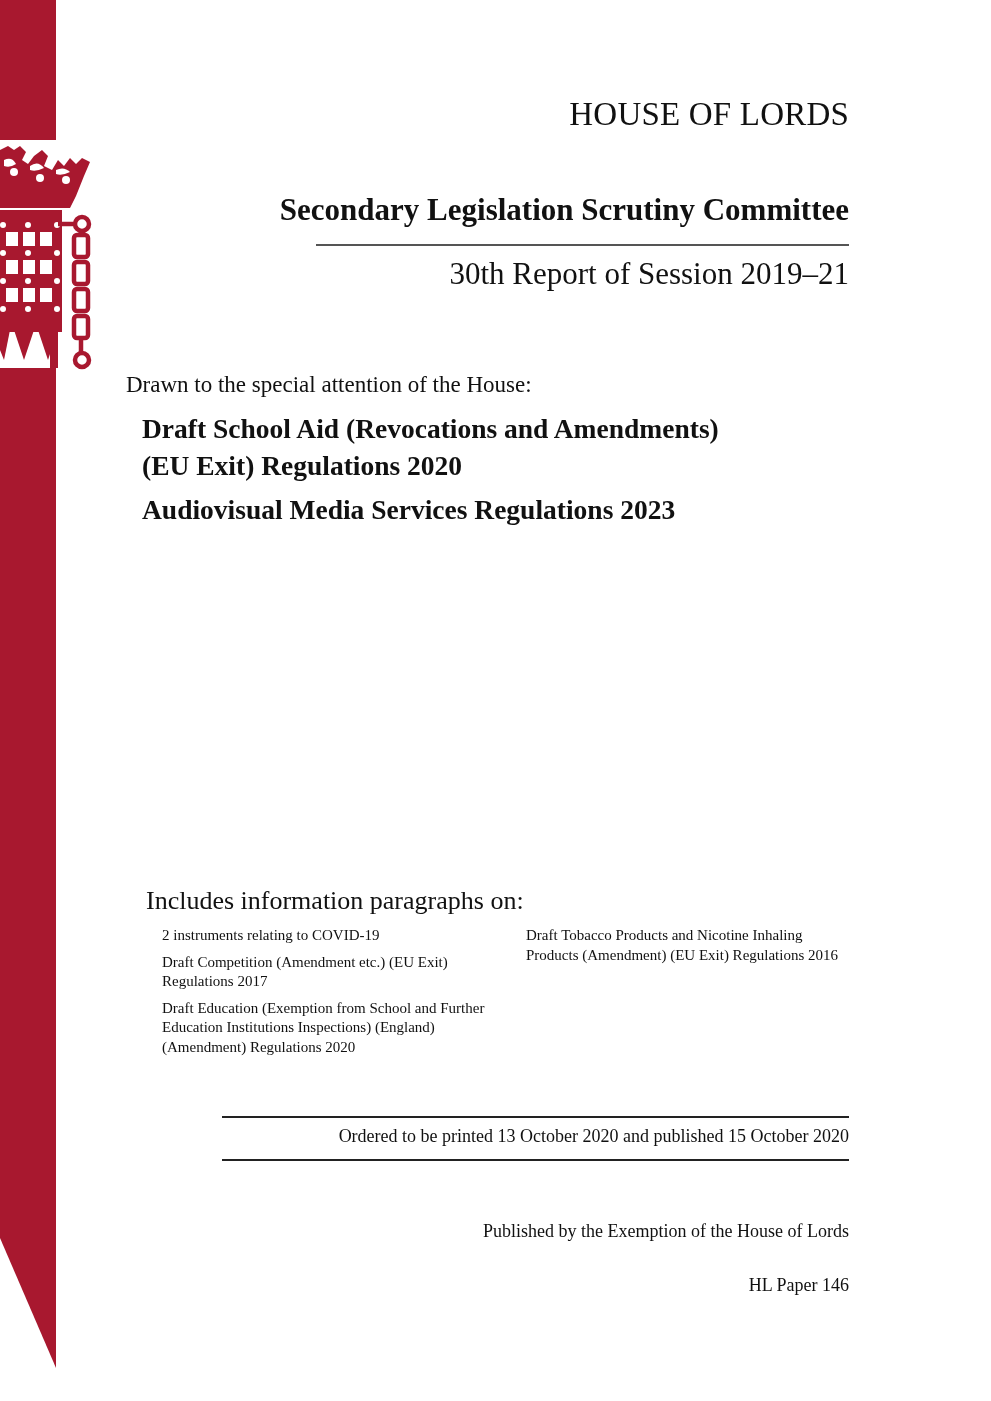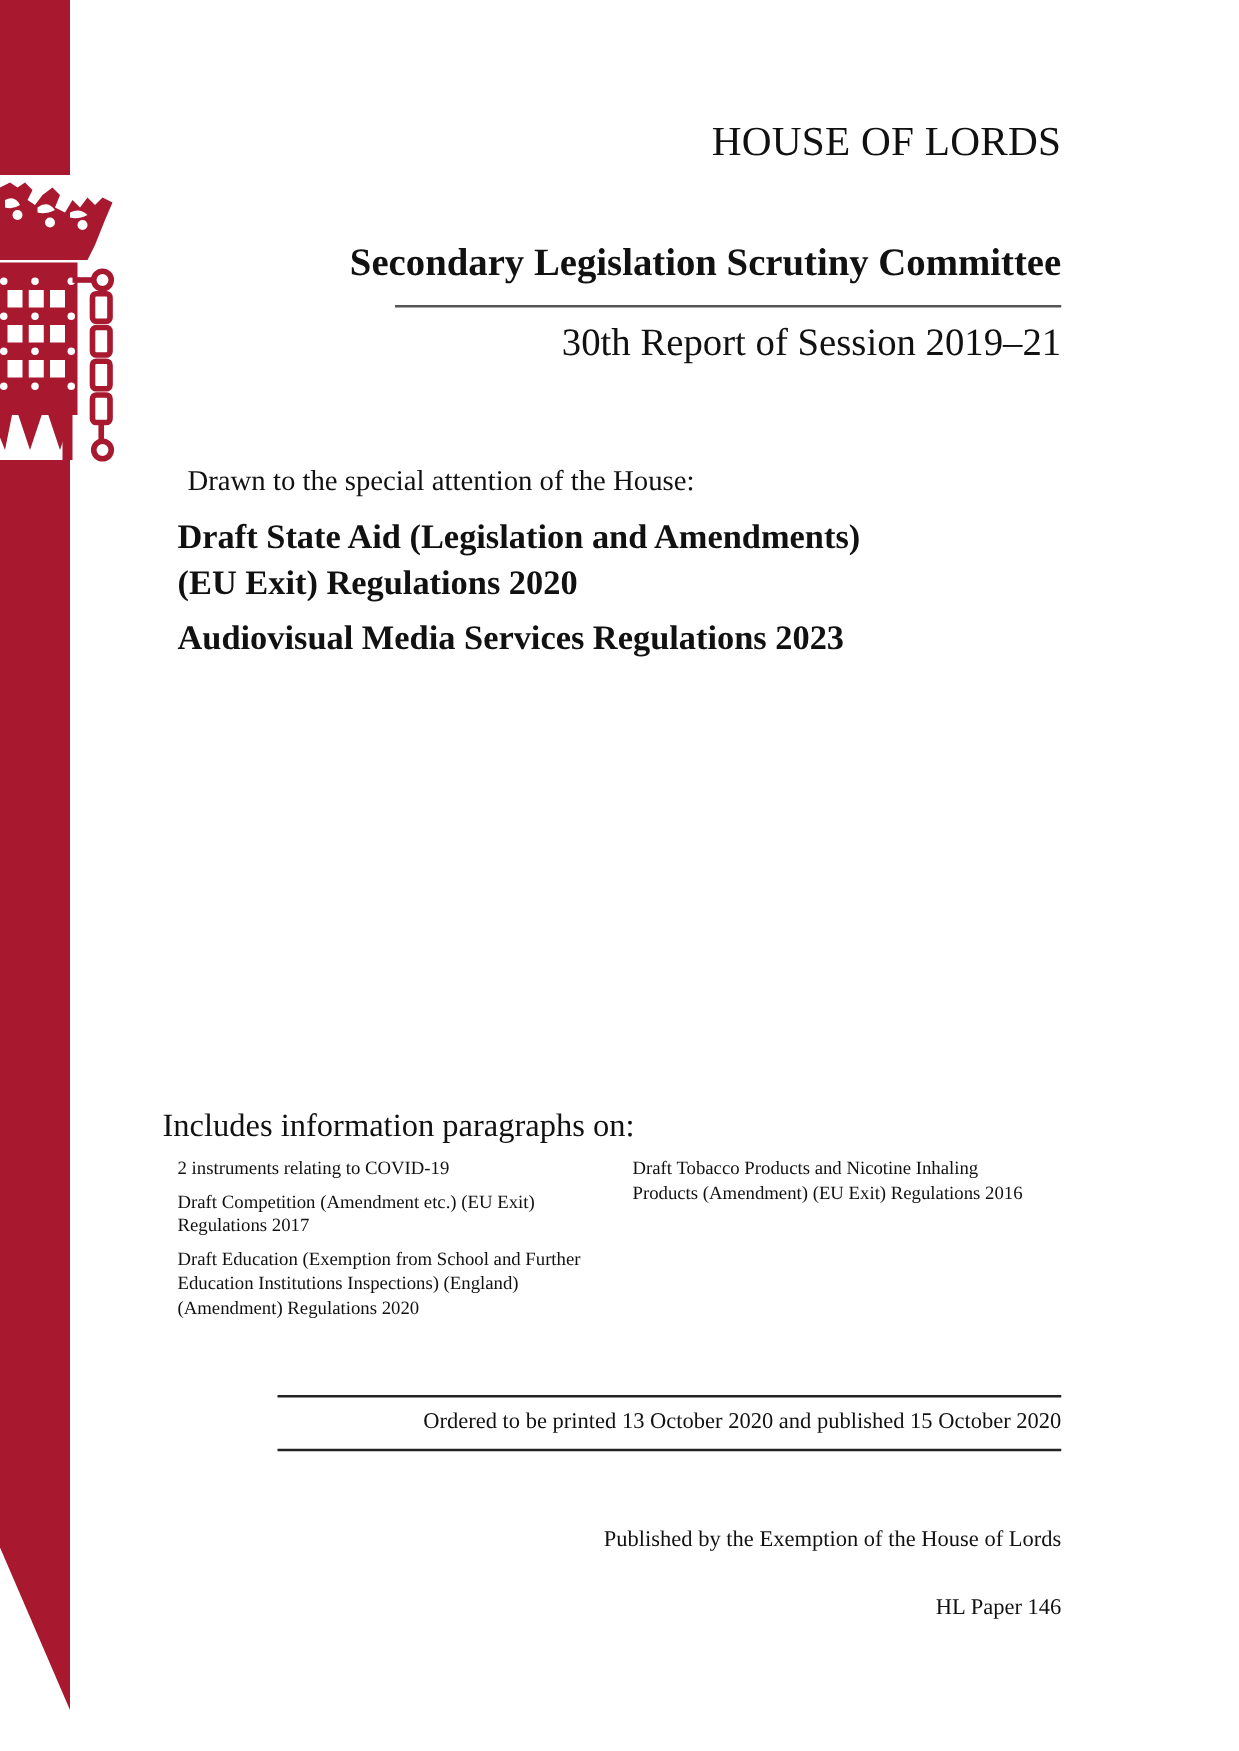--- a/index.html
+++ b/index.html
@@ -11,27 +11,27 @@
   .band-top { position: absolute; left: 0; top: 0; width: 56px; height: 140px; }
   .band-bottom { position: absolute; left: 0; top: 368px; width: 56px; height: 1002px; }
   .logo { position: absolute; left: 0; top: 140px; width: 100px; height: 232px; }
   .abs { position: absolute; }
 
   .house-title { right: 142px; top: 96px; font-size: 33px; letter-spacing: 0.2px; white-space: nowrap; margin-left: 35px; }
   .committee { right: 142px; top: 192px; font-size: 31px; white-space: nowrap; font-weight: bold; }
   .rule-committee { left: 316px; top: 244px; width: 533px; height: 2px; background: #555; }
   .report { right: 142px; top: 256px; font-size: 31px; white-space: nowrap; }
 
-  .drawn-label { left: 150px; top: 372px; font-size: 23px; white-space: nowrap; }
+  .drawn-label { left: 126px; top: 372px; font-size: 23px; white-space: nowrap; }
   .headline { left: 142px; font-size: 27.5px; font-weight: bold; line-height: 37px; white-space: nowrap; }
   .h1 { top: 410px; }
   .h2 { top: 491px; }
 
-  .includes-label { left: 130px; top: 886px; font-size: 26px; white-space: nowrap; }
-  .info-col { font-size: 15px; line-height: 19.5px; }
+  .includes-label { left: 146px; top: 886px; font-size: 26px; white-space: nowrap; }
+  .info-col { font-size: 15px; line-height: 19.5px; margin-left: 20px; }
   .col-left { left: 142px; top: 926px; width: 345px; }
   .col-right { left: 506px; top: 926px; width: 330px; }
   .info-item { margin: 0 0 7px 0; }
 
   .rule { left: 222px; width: 627px; height: 1.5px; background: #222; }
   .r1 { top: 1116px; }
   .r2 { top: 1159px; }
   .ordered { right: 142px; top: 1126px; font-size: 18px; white-space: nowrap; }
 
   .publisher { right: 142px; top: 1221px; font-size: 18px; white-space: nowrap; }
@@ -105,21 +105,21 @@
   <path d="M0 0 L56 0 L56 1000 L0 870 Z" fill="#a8182f"></path>
 </svg>
 
 <div class="abs house-title">HOUSE OF LORDS</div>
 <div class="abs committee">Secondary Legislation Scrutiny Committee</div>
 <div class="abs rule-committee"></div>
 <div class="abs report">30th Report of Session 2019–21</div>
 
 <div class="abs drawn-label">Drawn to the special attention of the House:</div>
 <div class="abs headline h1">
-  <div>Draft State Aid (Legislation and Amendments)</div>
+  <div>Draft School Aid (Revocations and Amendments)</div>
   <div>(EU Exit) Regulations 2020</div>
 </div>
 <div class="abs headline h2">
   <div>Audiovisual Media Services Regulations 2023</div>
 </div>
 
 <div class="abs includes-label">Includes information paragraphs on:</div>
 <div class="abs info-col col-left">
   <div class="info-item">2 instruments relating to COVID-19</div>
   <div class="info-item">Draft Competition (Amendment etc.) (EU Exit) Regulations 2017</div>

